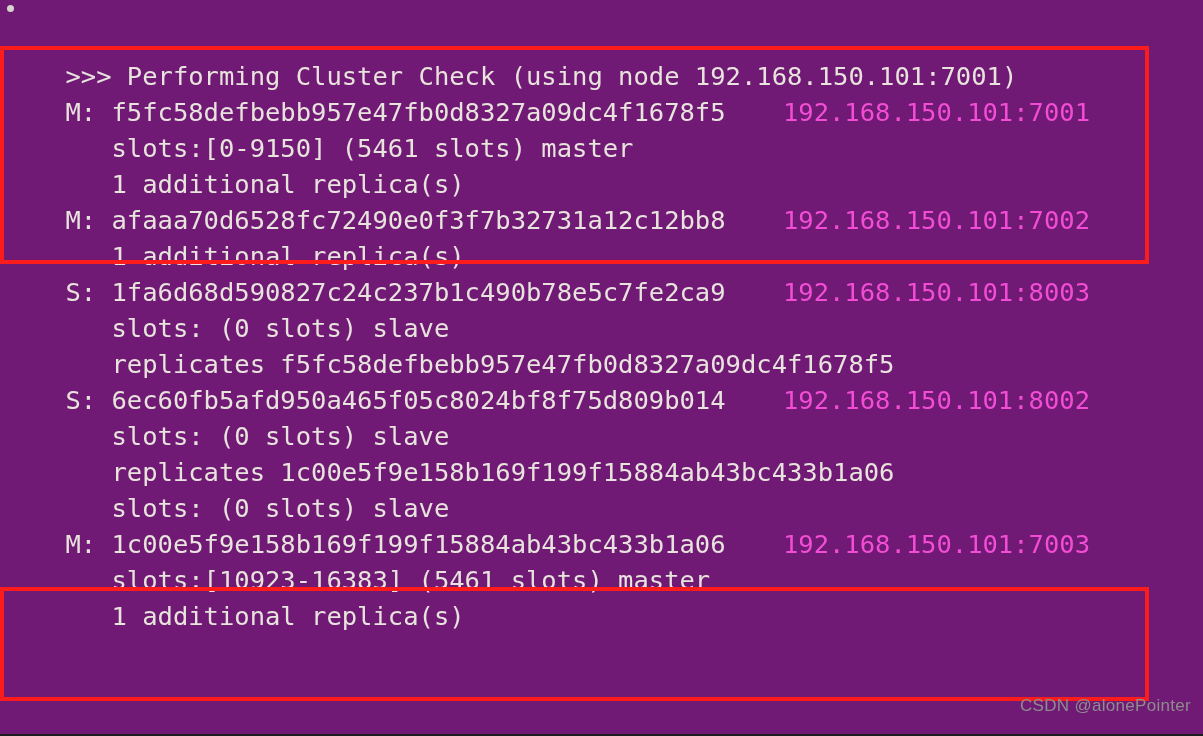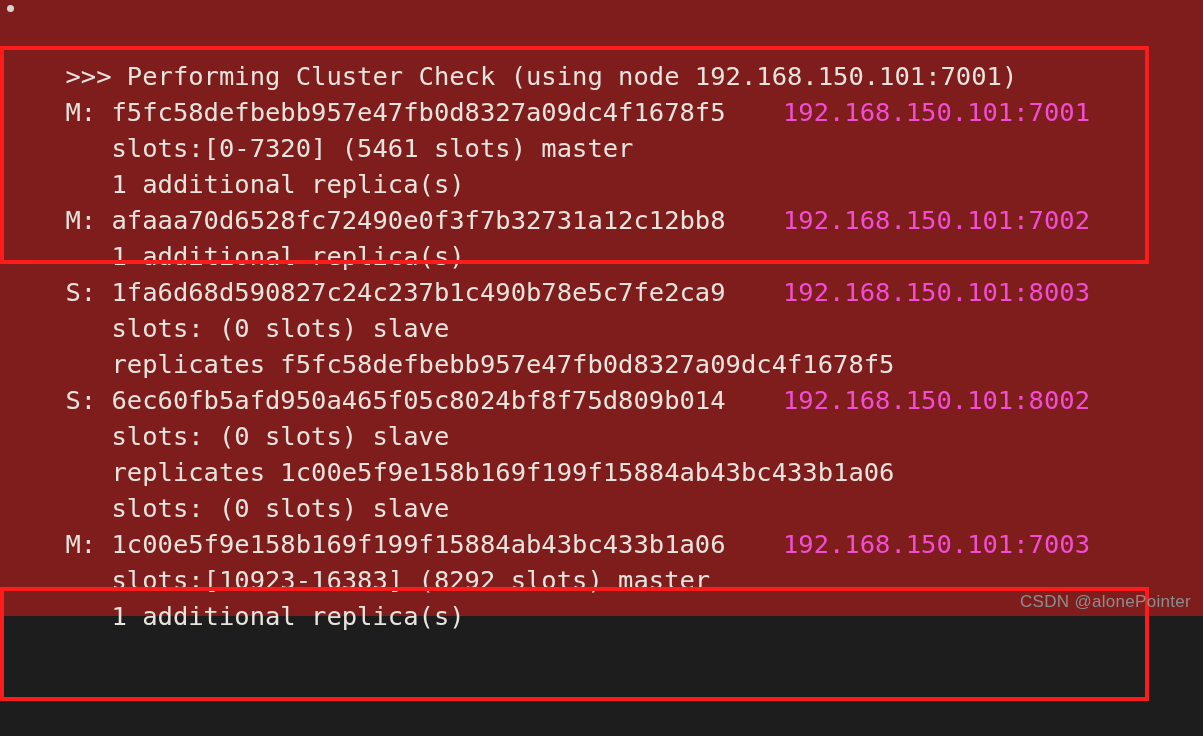--- a/index.html
+++ b/index.html
@@ -10,22 +10,22 @@
   body {
     width: 1203px;
     height: 736px;
     overflow: hidden;
     font-family: "DejaVu Sans Mono", "Liberation Mono", monospace;
   }
 
   #terminal {
     position: relative;
     width: 1203px;
-    height: 616px;
-    background: #7f1d1d;
+    height: 734px;
+    background: #701a75;
     padding: 0;
     box-sizing: border-box;
   }
 
   .line {
     position: relative;
     height: 36px;
     line-height: 36px;
     font-size: 25.5px;
     letter-spacing: 0px;
@@ -57,21 +57,21 @@
   #redbox-bottom {
     left: 0px;
     top: 587px;
     width: 1149px;
     height: 114px;
   }
 
   #watermark {
     position: absolute;
     right: 12px;
-    bottom: 4px;
+    bottom: 18px;
     font-family: "Liberation Sans", sans-serif;
     font-size: 17px;
     color: #8d8d8d;
     letter-spacing: 0.3px;
     z-index: 8;
   }
 
   #topdot {
     position: absolute;
     left: 7px;
@@ -95,21 +95,21 @@
   <div class="spacer"></div>
 
   <div class="line">
     <span class="c-white">&gt;&gt;&gt; Performing Cluster Check (using node 192.168.150.101:7001)</span>
   </div>
 
   <div class="line">
     <span class="c-white">M: f5fc58defbebb957e47fb0d8327a09dc4f1678f5 </span><span class="c-magenta">192.168.150.101:7001</span>
   </div>
   <div class="line">
-    <span class="c-white">   slots:[0-7320] (5461 slots) master</span>
+    <span class="c-white">   slots:[0-9150] (5461 slots) master</span>
   </div>
   <div class="line">
     <span class="c-white">   1 additional replica(s)</span>
   </div>
 
   <div class="line">
     <span class="c-white">M: afaaa70d6528fc72490e0f3f7b32731a12c12bb8 </span><span class="c-magenta">192.168.150.101:7002</span>
   </div>
   <div class="line">
     <span class="c-white">   1 additional replica(s)</span>
@@ -136,21 +136,21 @@
   </div>
 
   <div class="line">
     <span class="c-white">   slots: (0 slots) slave</span>
   </div>
 
   <div class="line">
     <span class="c-white">M: 1c00e5f9e158b169f199f15884ab43bc433b1a06 </span><span class="c-magenta">192.168.150.101:7003</span>
   </div>
   <div class="line">
-    <span class="c-white">   slots:[10923-16383] (8292 slots) master</span>
+    <span class="c-white">   slots:[10923-16383] (5461 slots) master</span>
   </div>
   <div class="line">
     <span class="c-white">   1 additional replica(s)</span>
   </div>
 
   <div class="line">
     
   </div>
 
   <div class="redbox" id="redbox-top"></div>

